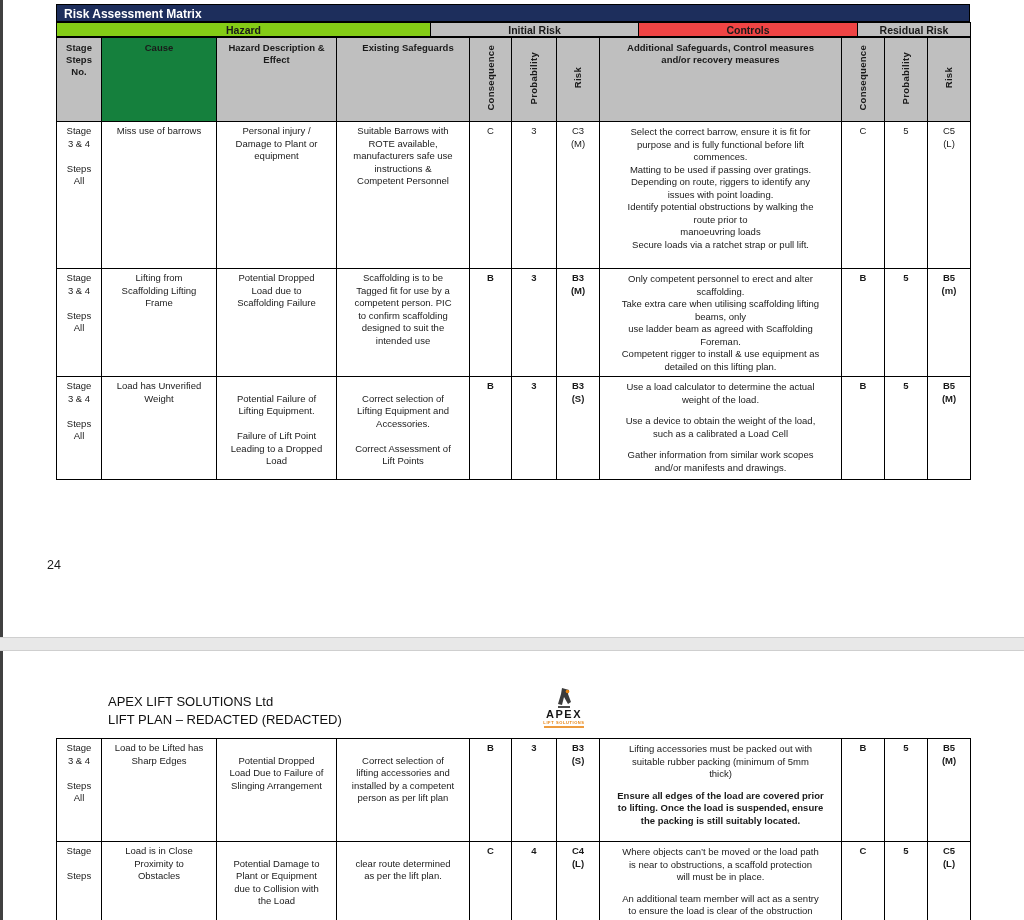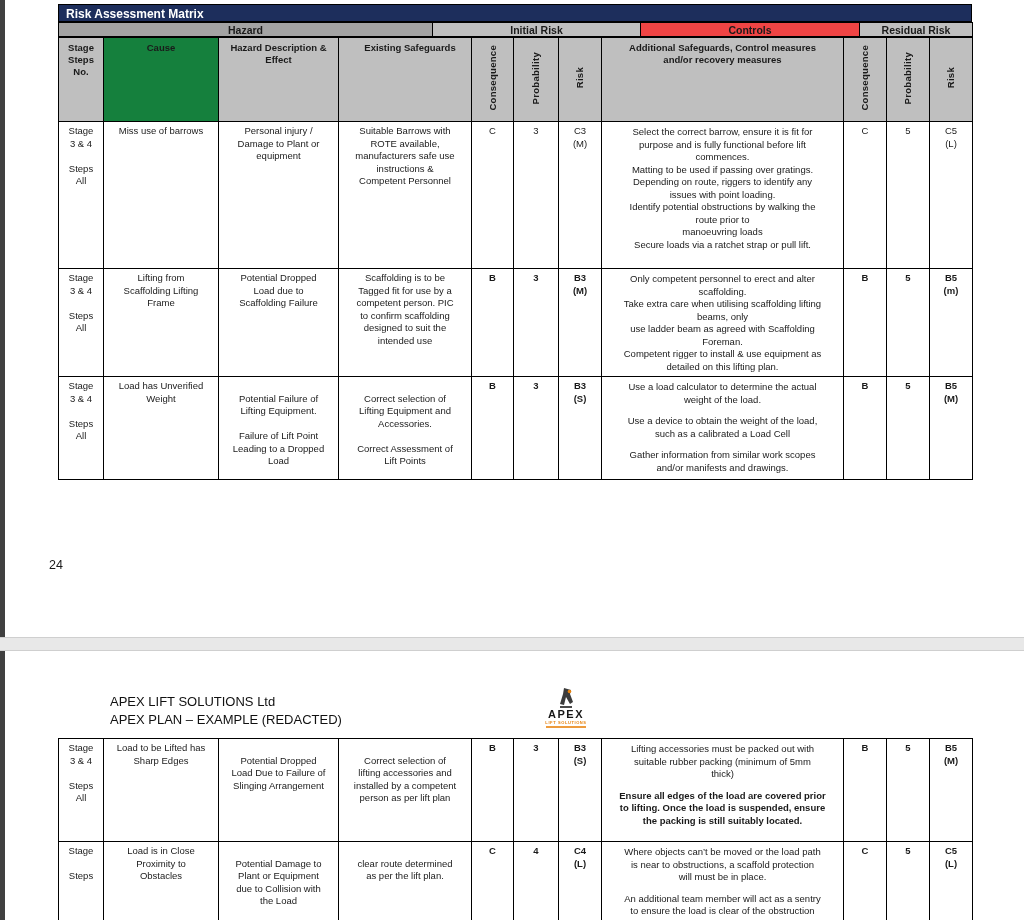--- a/index.html
+++ b/index.html
@@ -1,19 +1,19 @@
 <!DOCTYPE html>
 <html><head>
 <meta charset="utf-8">
 <style>
   * { margin: 0; padding: 0; box-sizing: border-box; }
   html, body { width: 1024px; background: #ffffff; font-family: "Liberation Sans", "DejaVu Sans", sans-serif; color: #1a1a1a; }
   .viewport { position: relative; width: 1024px; height: 920px; overflow: hidden; background: #ffffff; }
 
-  .page { position: relative; width: 1024px; background: #ffffff; border-left: 5px solid #404040; overflow: hidden; }
+  .page { position: relative; width: 1024px; background: #ffffff; border-left: 3px solid #404040; overflow: hidden; }
   .page1 { height: 637px; }
   .page-gap { width: 1024px; height: 14px; background: #e8e8e8; border-top: 1px solid #cfcfcf; border-bottom: 1px solid #cfcfcf; }
   .page2 { height: 269px; }
 
   .doc-table { position: absolute; left: 53px; top: 4px; width: 914px; }
   .title-bar { width: 914px; height: 18px; background: #1d2e5c; color: #ffffff; font-weight: 700; font-size: 12px; line-height: 16px; padding: 1px 7px; border: 1px solid #000; }
 
   table { border-collapse: collapse; table-layout: fixed; width: 914px; }
   td, th { border: 1px solid #000; overflow: hidden; }
 
@@ -51,21 +51,21 @@
 
       <table class="group-table">
         <colgroup>
             <col style="width:374px">
             <col style="width:208px">
             <col style="width:219px">
             <col style="width:113px">
           </colgroup>
         <tbody>
             <tr>
-          <th style="background: #a3a3a3;">Hazard</th>
+          <th style="background: #84cc16;">Hazard</th>
           <th style="background: rgb(191, 191, 191);">Initial Risk</th>
           <th style="background: #ef4444;">Controls</th>
           <th style="background: rgb(191, 191, 191);">Residual Risk</th>
         </tr>
       </tbody>
         </table>
 
       <table class="main-table">
         <colgroup>
           <col style="width:45px">
@@ -208,21 +208,21 @@
       </table>
     </div>
     <div class="page-number">24</div>
   </div>
 
   <div class="page-gap" style="background: rgb(232, 232, 232);"></div>
 
   <div class="page page2">
     <div class="p2-header-line">
       <div>APEX LIFT SOLUTIONS Ltd</div>
-      <div>APEX PLAN – EXAMPLE (REDACTED)</div>
+      <div>LIFT PLAN – REDACTED (REDACTED)</div>
     </div>
 
     <div class="apex-logo">
       <svg width="24" height="22" viewBox="0 0 24 22">
         <path d="M10 1 l7 2 -1 4 3 8 -3 2 -4 -7 -2 8 -4 -1 3 -10 z" fill="#3b3b3b"></path>
         <circle cx="15.5" cy="4.5" r="1.8" fill="#e8820c"></circle>
         <rect x="6" y="19" width="12" height="2" fill="#4a4a4a"></rect>
       </svg>
       <div class="logo-apex">APEX</div>
       <div class="logo-sub">LIFT SOLUTIONS</div>

